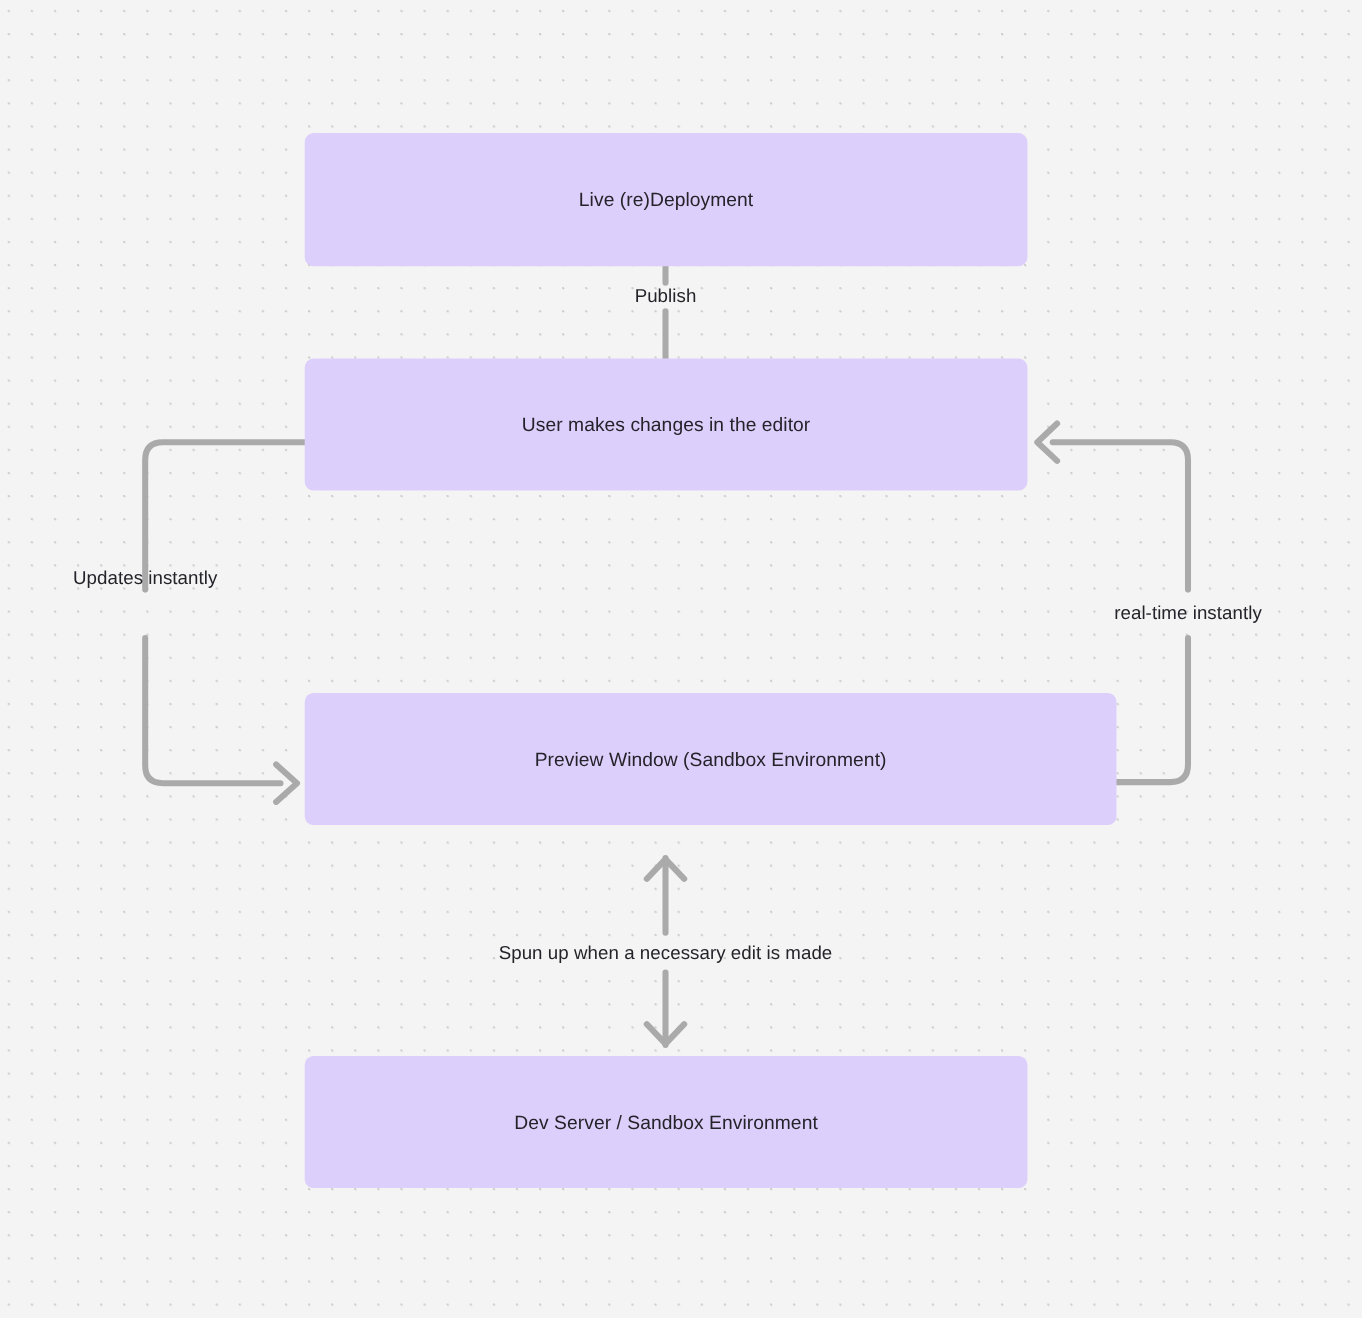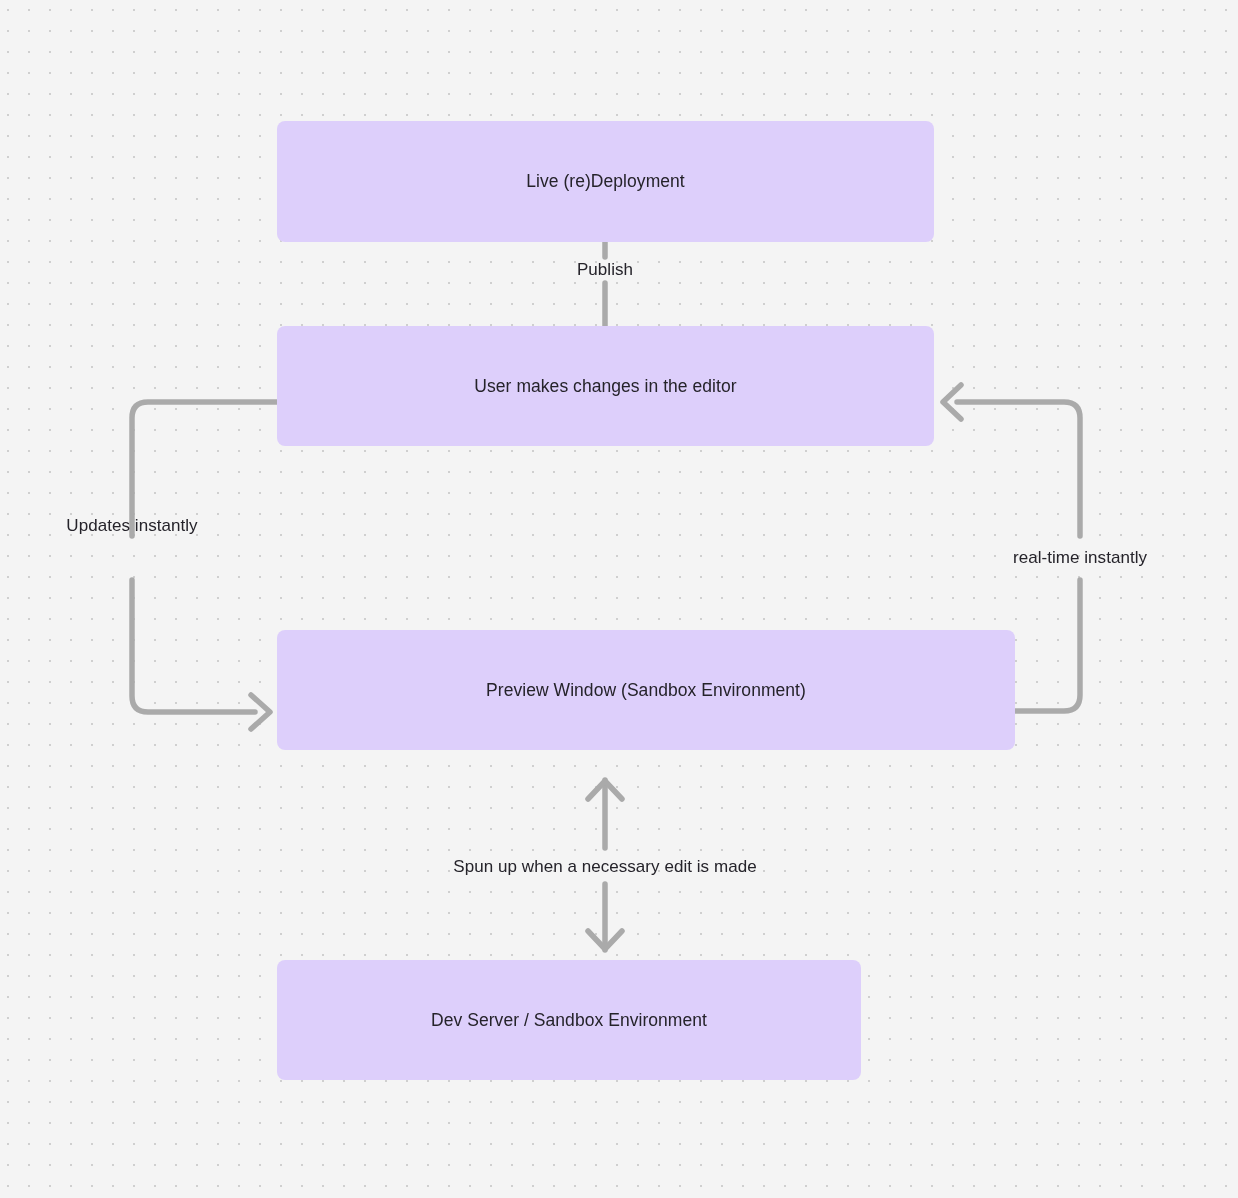--- a/index.html
+++ b/index.html
@@ -92,21 +92,21 @@
   </div>
 
   <div class="node" style="left:277px; top:326px; width:657px; height:120px;">
     <span class="node-label">User makes changes in the editor</span>
   </div>
 
   <div class="node" style="left:277px; top:630px; width:738px; height:120px;">
     <span class="node-label">Preview Window (Sandbox Environment)</span>
   </div>
 
-  <div class="node" style="left:277px; top:960px; width:584px; height:120px;">
+  <div class="node" style="left:277px; top:960px; width:657px; height:120px;">
     <span class="node-label">Dev Server / Sandbox Environment</span>
   </div>
 
   <div class="edge-label center" style="left:605px; top:270px;text-align:right;">Publish</div>
 
   <div class="edge-label center" style="left:132px; top:526px;">Updates instantly</div>
 
   <div class="edge-label center" style="left:1080px; top:558px;">real-time instantly</div>
 
   <div class="edge-label center" style="left:605px; top:867px;">Spun up when a necessary edit is made</div>

